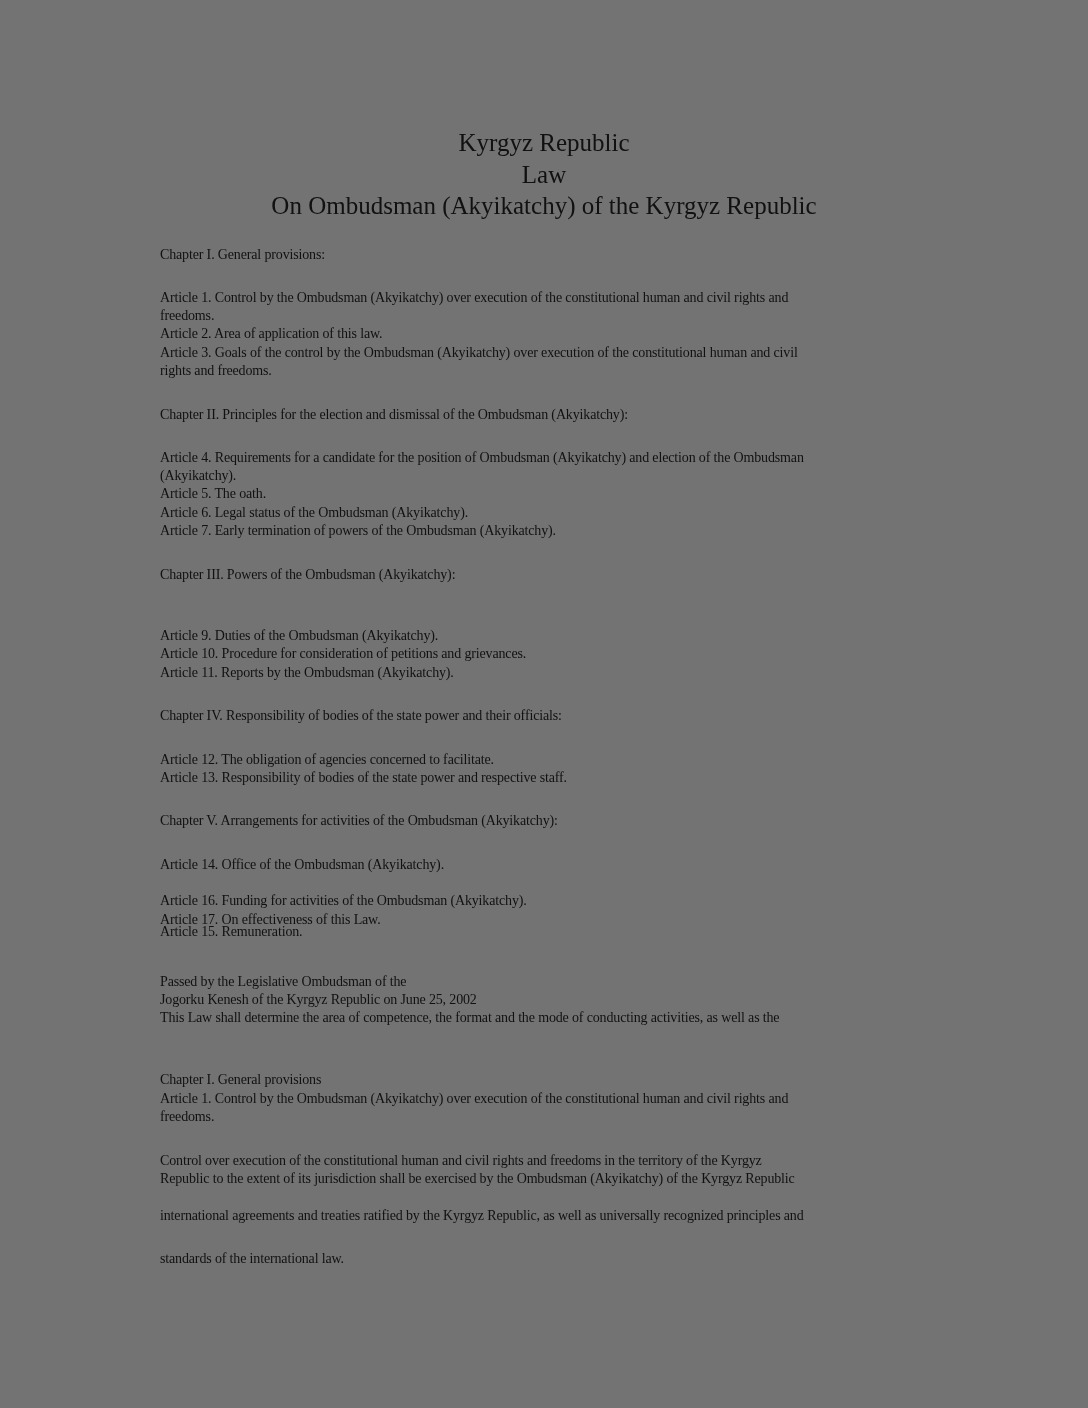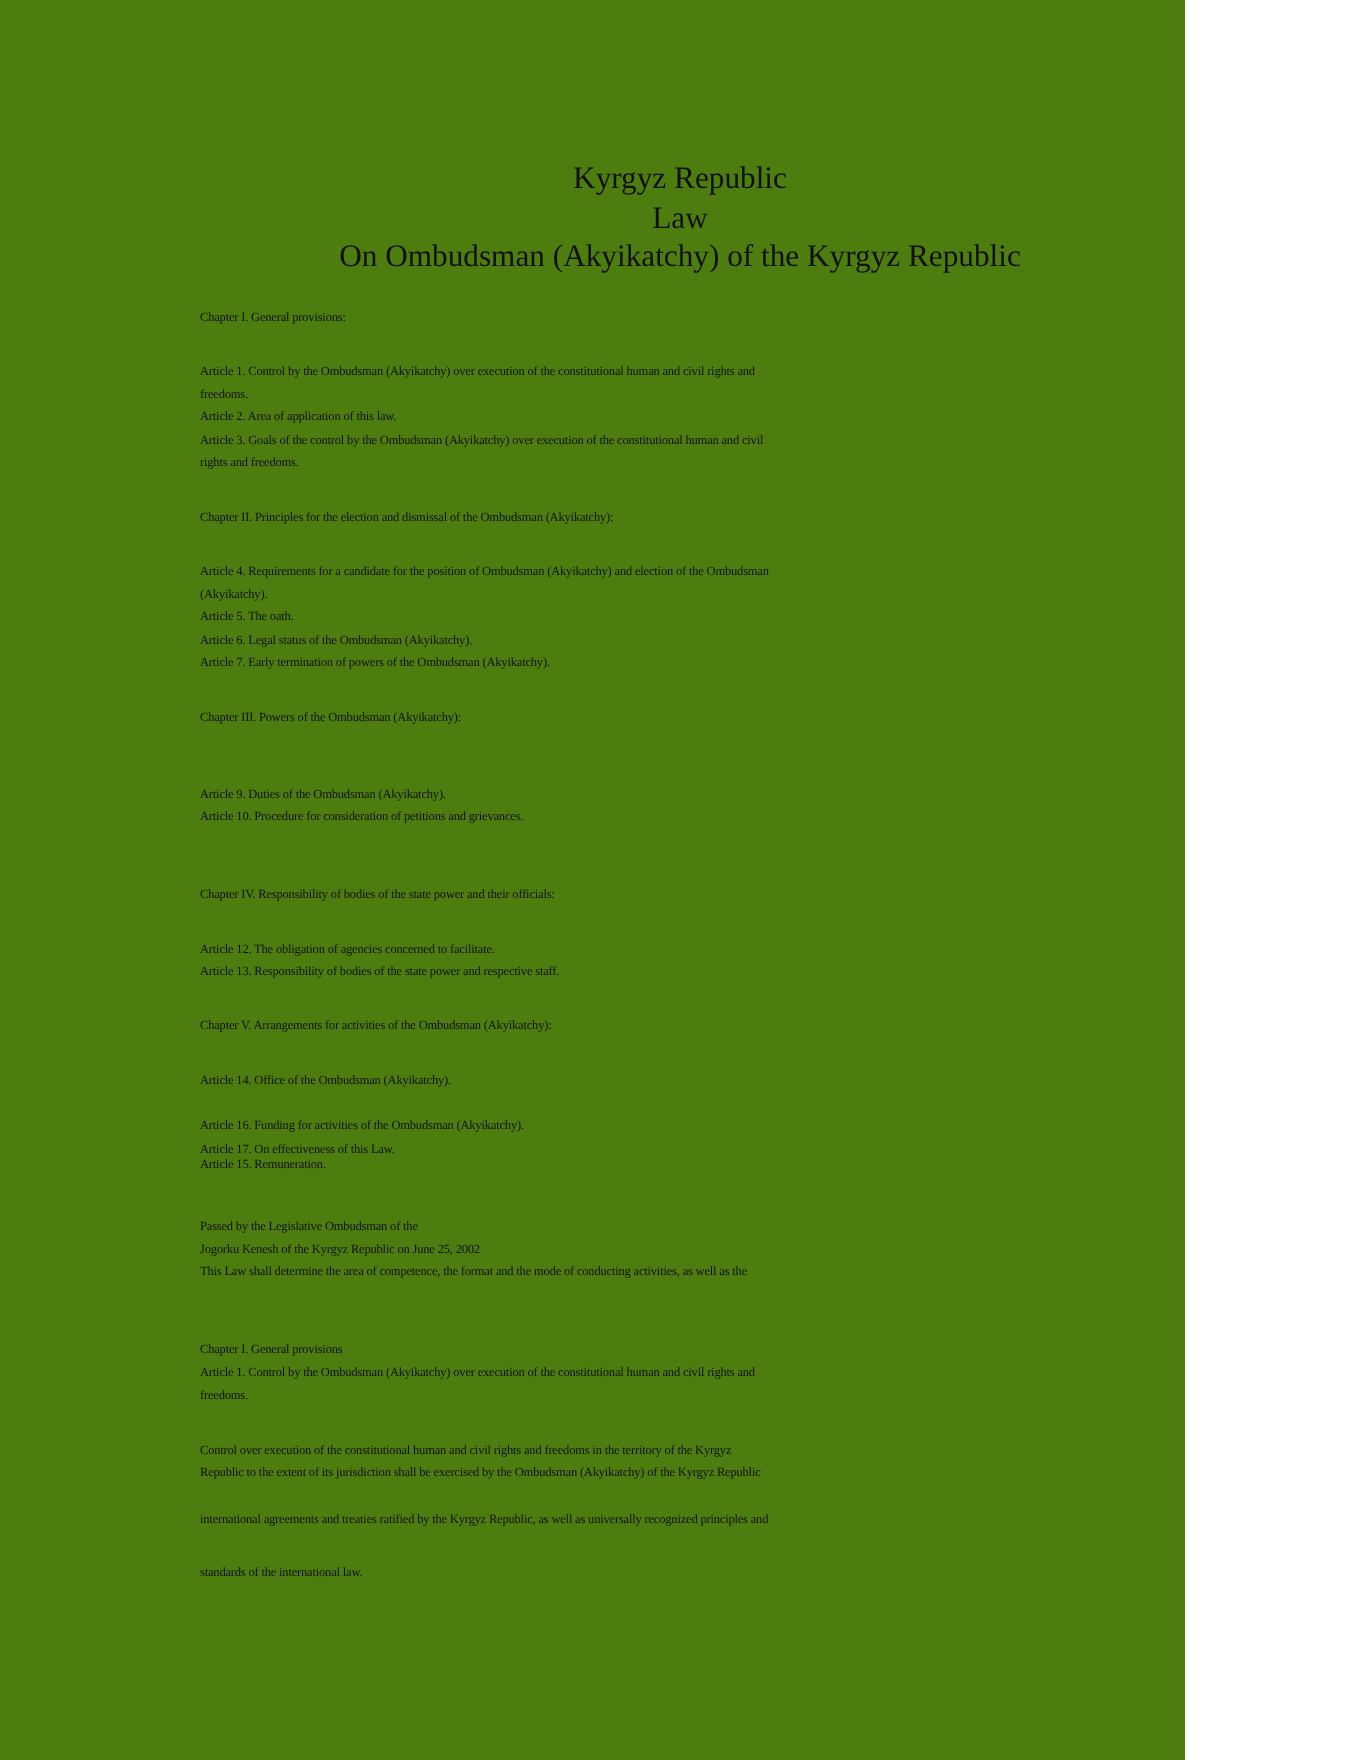--- a/index.html
+++ b/index.html
@@ -1,31 +1,31 @@
 <!DOCTYPE html>
 <html><head>
   <meta charset="utf-8">
   <style>
     html, body { margin: 0; padding: 0; background: #ffffff; }
     body { width: 1088px; height: 1408px; position: relative; overflow: hidden; }
     .page {
-      position: absolute; left: 0; top: 0; width: 948px; height: 1408px;
-      background: #4d7c0f; color: #111111;
+      position: absolute; left: 0; top: 0; width: 1088px; height: 1408px;
+      background: #737373; color: #111111;
       font-family: "Liberation Serif", "DejaVu Serif", serif;
     }
     .title {
       position: absolute; left: 0; width: 1088px; text-align: center;
       font-size: 25px; line-height: 30px; color: #111;
     }
     .t1 { top: 128px; }
     .t2 { top: 160px; }
     .t3 { top: 191px; }
     .ln {
       position: absolute; left: 160px; width: 770px;
-      font-size: 10px; line-height: 18px; white-space: nowrap;
+      font-size: 14px; line-height: 18px; white-space: nowrap;
       letter-spacing: -0.15px; color: #111;
     }
   </style>
 </head>
 <body>
 
 <div class="page">
 
   <div class="title t1">Kyrgyz Republic</div>
   <div class="title t2">Law</div>
@@ -41,20 +41,21 @@
   <div class="ln" style="top:406px">Chapter II. Principles for the election and dismissal of the Ombudsman (Akyikatchy):</div>
   <div class="ln" style="top:449px">Article 4. Requirements for a candidate for the position of Ombudsman (Akyikatchy) and election of the Ombudsman</div>
   <div class="ln" style="top:467px">(Akyikatchy).</div>
   <div class="ln" style="top:485px">Article 5. The oath.</div>
   <div class="ln" style="top:504px">Article 6. Legal status of the Ombudsman (Akyikatchy).</div>
   <div class="ln" style="top:522px">Article 7. Early termination of powers of the Ombudsman (Akyikatchy).</div>
 
   <div class="ln" style="top:566px">Chapter III. Powers of the Ombudsman (Akyikatchy):</div>
   <div class="ln" style="top:627px">Article 9. Duties of the Ombudsman (Akyikatchy).</div>
   <div class="ln" style="top:645px">Article 10. Procedure for consideration of petitions and grievances.</div>
+  <div class="ln" style="top:664px">Article 11. Reports by the Ombudsman (Akyikatchy).</div>
 
   <div class="ln" style="top:707px">Chapter IV. Responsibility of bodies of the state power and their officials:</div>
   <div class="ln" style="top:751px">Article 12. The obligation of agencies concerned to facilitate.</div>
   <div class="ln" style="top:769px">Article 13. Responsibility of bodies of the state power and respective staff.</div>
 
   <div class="ln" style="top:812px">Chapter V. Arrangements for activities of the Ombudsman (Akyikatchy):</div>
   <div class="ln" style="top:856px">Article 14. Office of the Ombudsman (Akyikatchy).</div>
   <div class="ln" style="top:923px">Article 15. Remuneration.</div>
   <div class="ln" style="top:892px">Article 16. Funding for activities of the Ombudsman (Akyikatchy).</div>
   <div class="ln" style="top:911px">Article 17. On effectiveness of this Law.</div>

